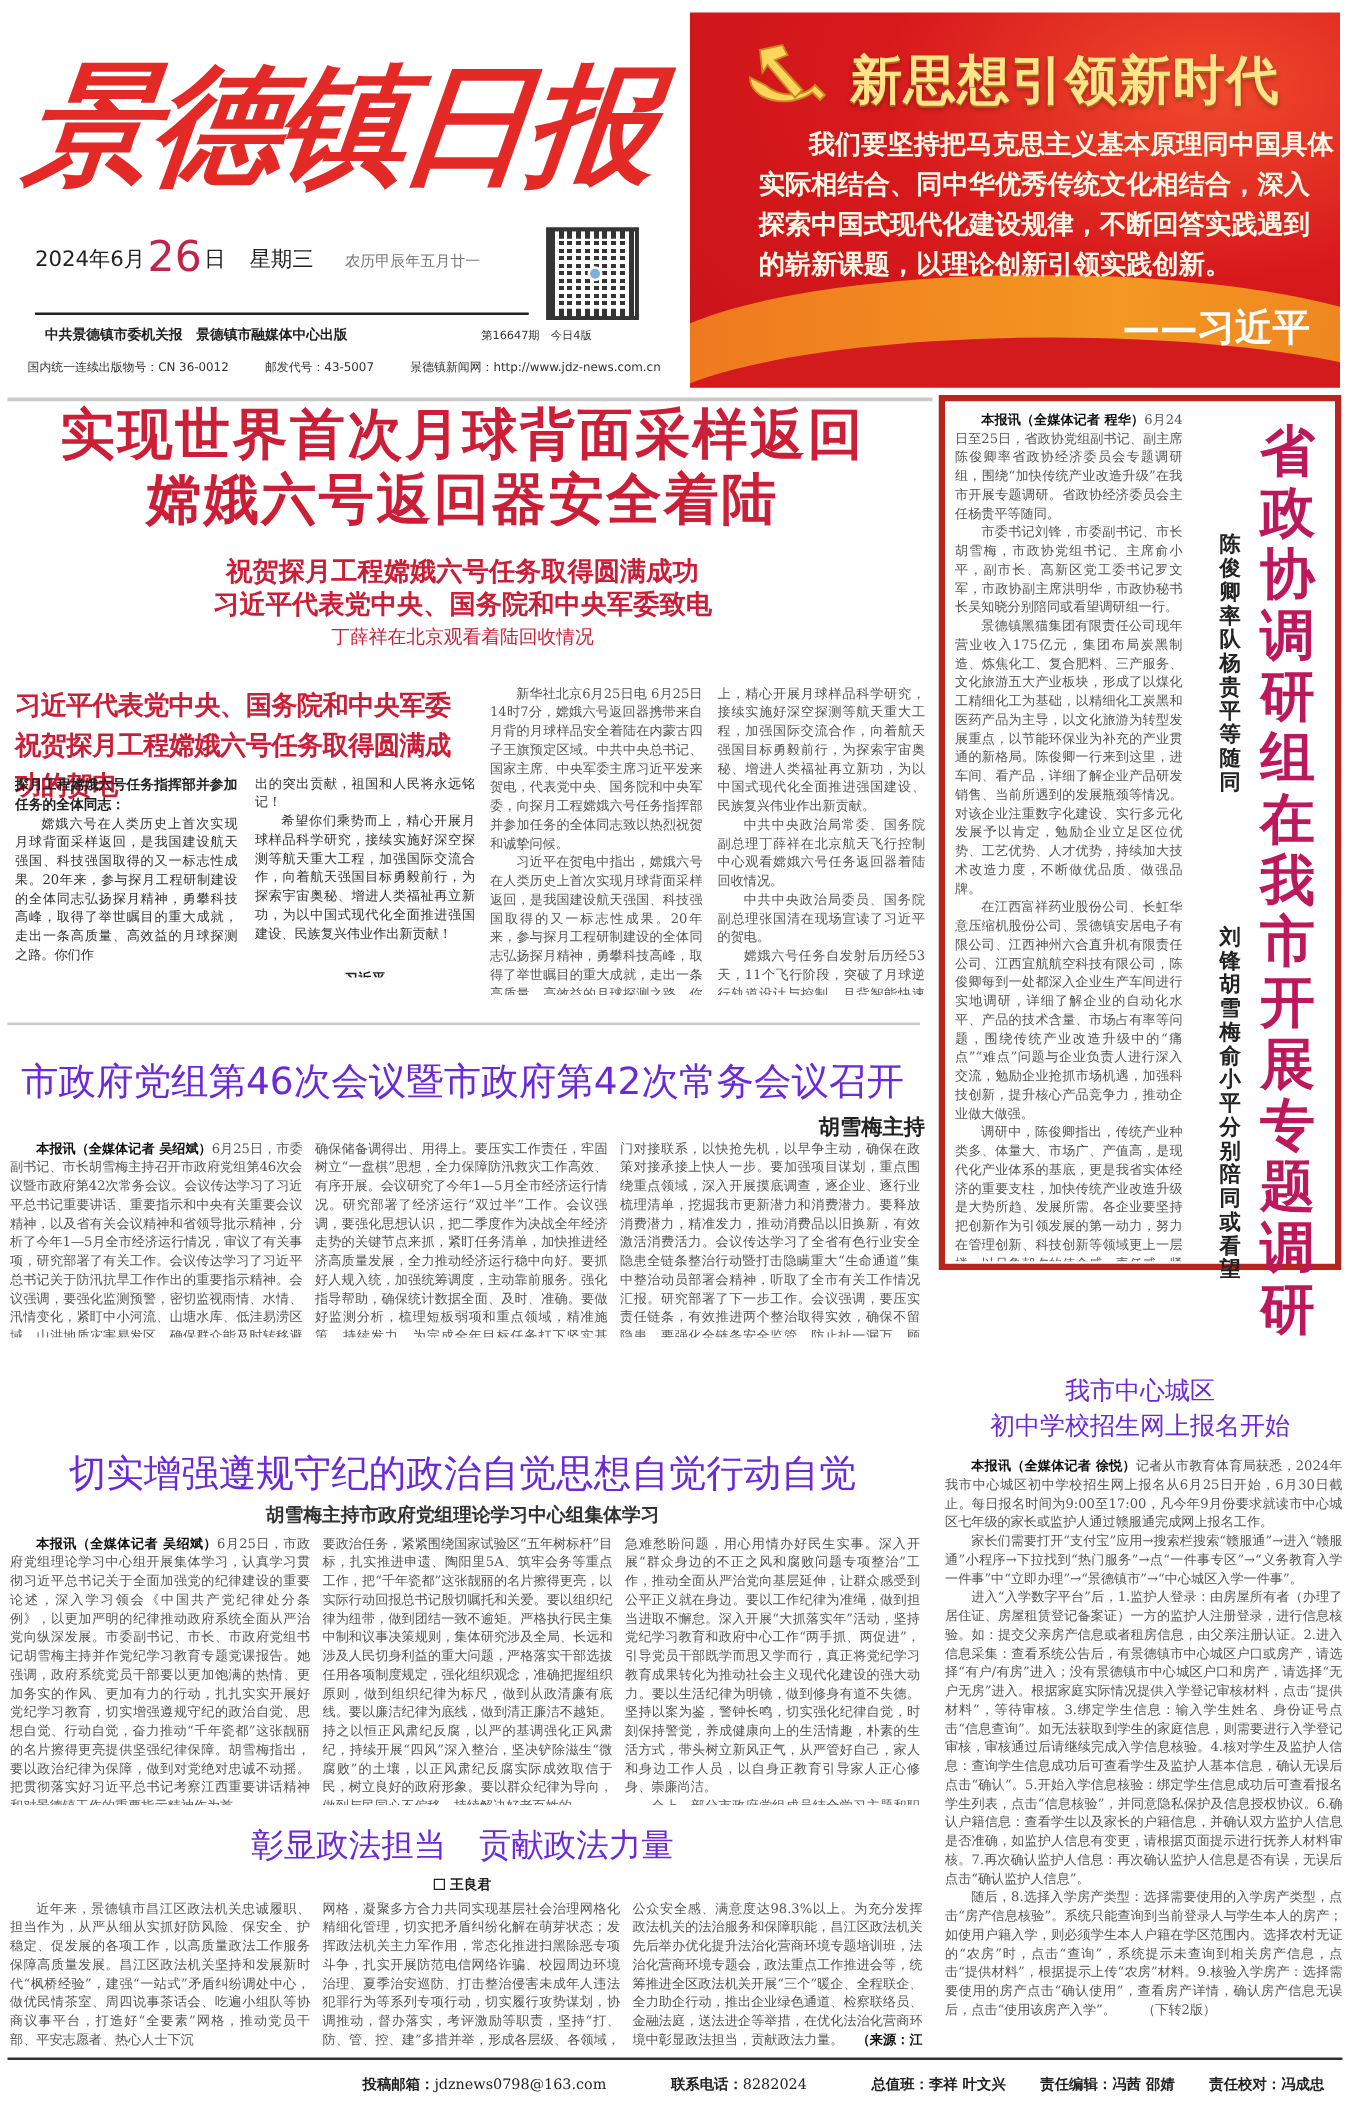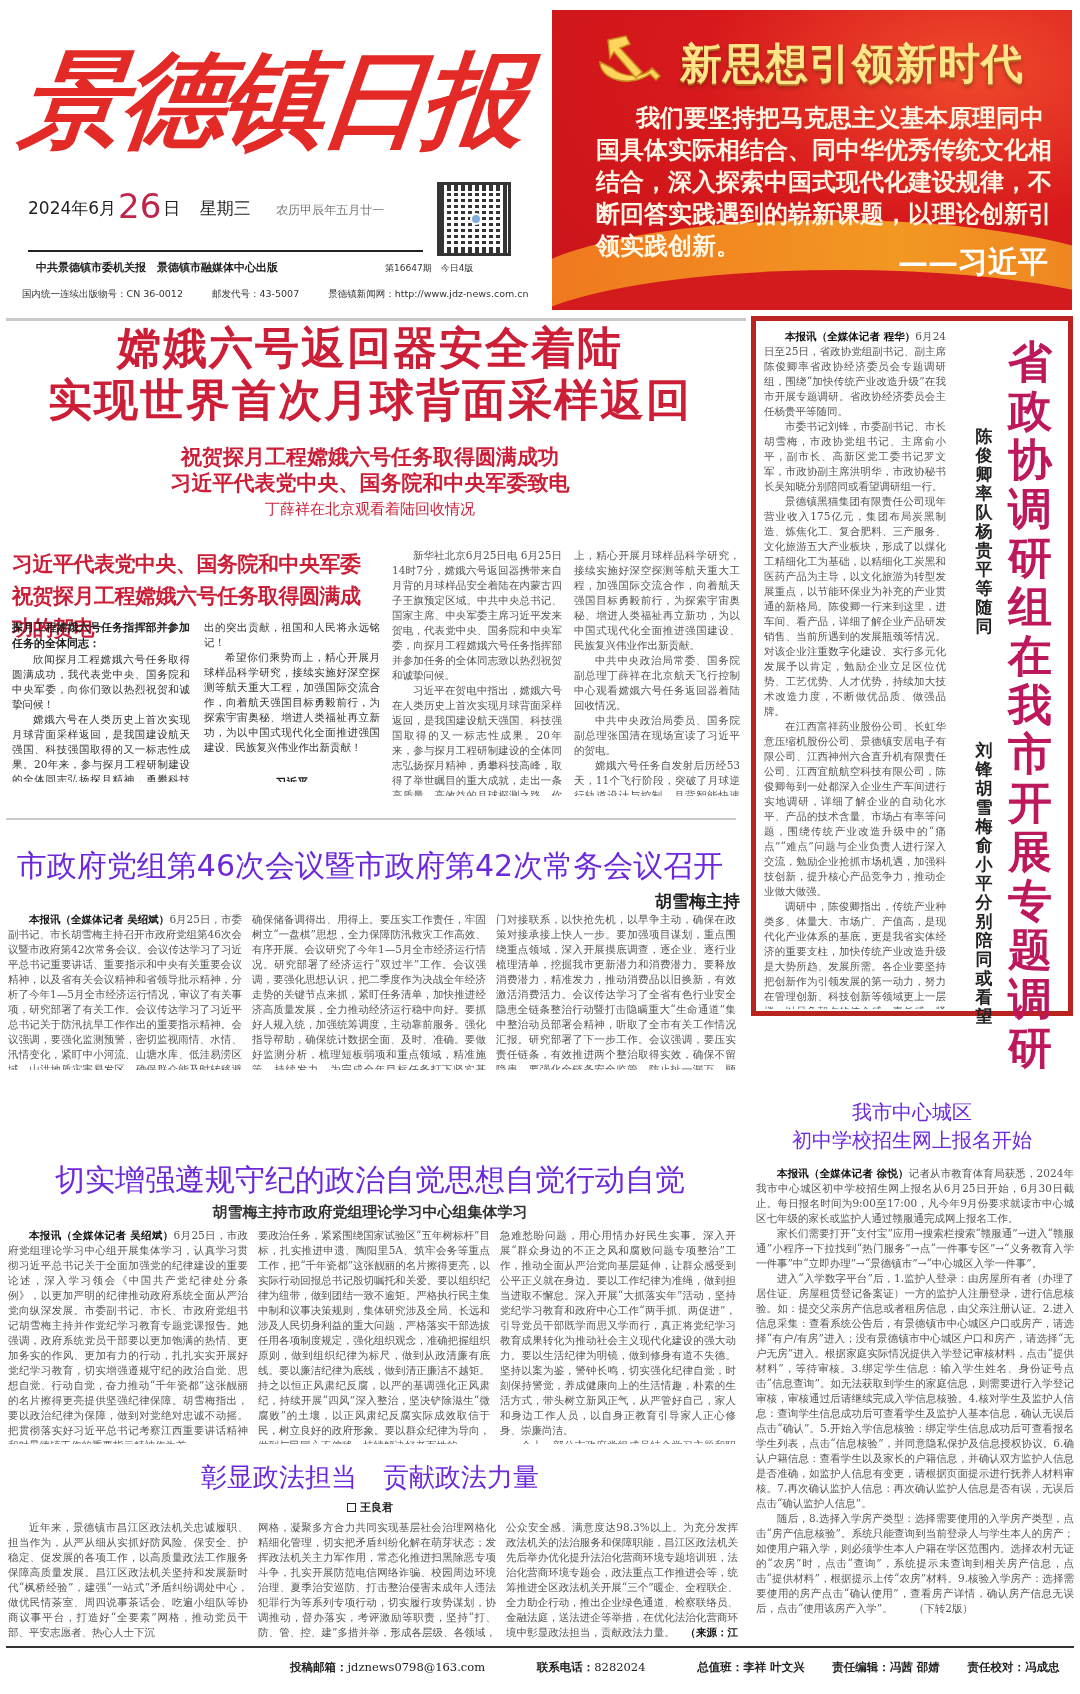--- a/index.html
+++ b/index.html
@@ -19,21 +19,21 @@
 .rule1{left:28px;top:250px;width:395px;height:2px;background:#222}
 .pubinfo{left:36px;top:260px;font-family:"DejaVu Sans",sans-serif;font-size:11px;font-weight:bold;color:#222;white-space:nowrap}
 .issue{left:385px;top:262px;font-family:"DejaVu Sans",sans-serif;font-size:9px;color:#333;white-space:nowrap}
 .meta{left:22px;top:288px;font-family:"DejaVu Sans",sans-serif;font-size:9.5px;color:#333;white-space:nowrap}
 .meta span{margin-right:26px}
 .banner{left:552px;top:10px;width:520px;height:300px;background:radial-gradient(ellipse at 80% 20%,#f04a2c 0,#d7191c 45%,#c8141a 100%);overflow:hidden}
 .banner .wave{position:absolute;left:-40px;bottom:-60px;width:640px;height:150px;border-radius:50%;background:linear-gradient(90deg,#f3801f,#f6a623 60%,#f08a20);opacity:.9}
 .banner .wave2{position:absolute;left:-40px;bottom:-100px;width:660px;height:140px;border-radius:50%;background:#d31a1d}
 .hammer{position:absolute;left:38px;top:22px;width:72px;height:56px}
 .banner-title{position:absolute;left:128px;top:26px;font-family:"DejaVu Sans",sans-serif;font-weight:bold;font-size:42px;color:#ffe58a;letter-spacing:1px;text-shadow:0 2px 0 #b5641a,0 3px 4px rgba(0,0,0,.35)}
-.banner-quote{position:absolute;left:44px;top:92px;width:460px;font-family:Liberation Sans, sans-serif;font-weight:bold;font-size:24px;line-height:32px;color:#fff8e6;text-indent:40px}
+.banner-quote{position:absolute;left:55px;top:92px;width:460px;font-family:Liberation Mono, monospace;font-weight:bold;font-size:21px;line-height:32px;color:#fff8e6;text-indent:40px}
 .banner-sig{position:absolute;right:24px;top:232px;font-family:"DejaVu Serif",serif;font-size:30px;color:#fff;font-weight:bold}
 .hrule{left:6px;height:3px;background:#c9c9c9}
 .lead-h1{left:0;top:322px;width:740px;text-align:center;font-family:"DejaVu Sans",sans-serif;font-weight:bold;color:#cc1e37;font-size:44px;line-height:52px;letter-spacing:2px}
 .lead-h2{left:0;top:444px;width:740px;text-align:center;font-family:"DejaVu Sans",sans-serif;font-weight:bold;color:#cc1e37;font-size:21px;line-height:26px}
 .lead-h3{left:0;top:500px;width:740px;text-align:center;font-family:"DejaVu Serif",serif;color:#cc1e37;font-size:15px}
 .msg-title{left:12px;top:548px;width:360px;font-family:"DejaVu Sans",sans-serif;font-weight:bold;color:#cc1e37;font-size:21px;line-height:32px;letter-spacing:-.5px}
 .col{font-size:10.5px;line-height:15px;color:#333;text-align:justify;overflow:hidden}
 .col p{text-indent:2em}
 .col .noind{text-indent:0}
 .col b{font-family:"DejaVu Sans",sans-serif;font-weight:bold;color:#111}
@@ -81,34 +81,33 @@
     <path d="M18 8 L36 4 L40 12 L30 16 L52 40 L46 46 L24 20 L20 26 Z" fill="#ffd45c" stroke="#c78a1e" stroke-width="1.5"></path>
   </svg>
   <div class="banner-title">新思想引领新时代</div>
   <div class="banner-quote">我们要坚持把马克思主义基本原理同中国具体实际相结合、同中华优秀传统文化相结合，深入探索中国式现代化建设规律，不断回答实践遇到的崭新课题，以理论创新引领实践创新。</div>
   <div class="banner-sig">——习近平</div>
 </div>
 
 <div class="abs hrule" style="top:318px;width:740px"></div>
 
 <div class="abs lead-h1">
+  <div>实现世界首次月球背面采样返回</div>
   <div>嫦娥六号返回器安全着陆</div>
-  <div>实现世界首次月球背面采样返回</div>
 </div>
 <div class="abs lead-h2">
   <div>祝贺探月工程嫦娥六号任务取得圆满成功</div>
   <div>习近平代表党中央、国务院和中央军委致电</div>
 </div>
 <div class="abs lead-h3">丁薛祥在北京观看着陆回收情况</div>
 
 <div class="abs msg-title">习近平代表党中央、国务院和中央军委祝贺探月工程嫦娥六号任务取得圆满成功的贺电</div>
 
 <div class="abs col" style="left:12px;top:620px;width:178px;height:162px">
   <div class="salute">探月工程嫦娥六号任务指挥部并参加任务的全体同志：</div>
-  <p>欣闻探月工程嫦娥六号任务取得圆满成功，我代表党中央、国务院和中央军委，向你们致以热烈祝贺和诚挚问候！</p>
   <p>嫦娥六号在人类历史上首次实现月球背面采样返回，是我国建设航天强国、科技强国取得的又一标志性成果。20年来，参与探月工程研制建设的全体同志弘扬探月精神，勇攀科技高峰，取得了举世瞩目的重大成就，走出一条高质量、高效益的月球探测之路。你们作</p>
 </div>
 <div class="abs col" style="left:204px;top:620px;width:176px;height:162px">
   <p class="noind">出的突出贡献，祖国和人民将永远铭记！</p>
   <p>希望你们乘势而上，精心开展月球样品科学研究，接续实施好深空探测等航天重大工程，加强国际交流合作，向着航天强国目标勇毅前行，为探索宇宙奥秘、增进人类福祉再立新功，为以中国式现代化全面推进强国建设、民族复兴伟业作出新贡献！</p>
   <div style="height:20px"></div>
   <div class="sign">习近平</div>
 
 </div>
 

